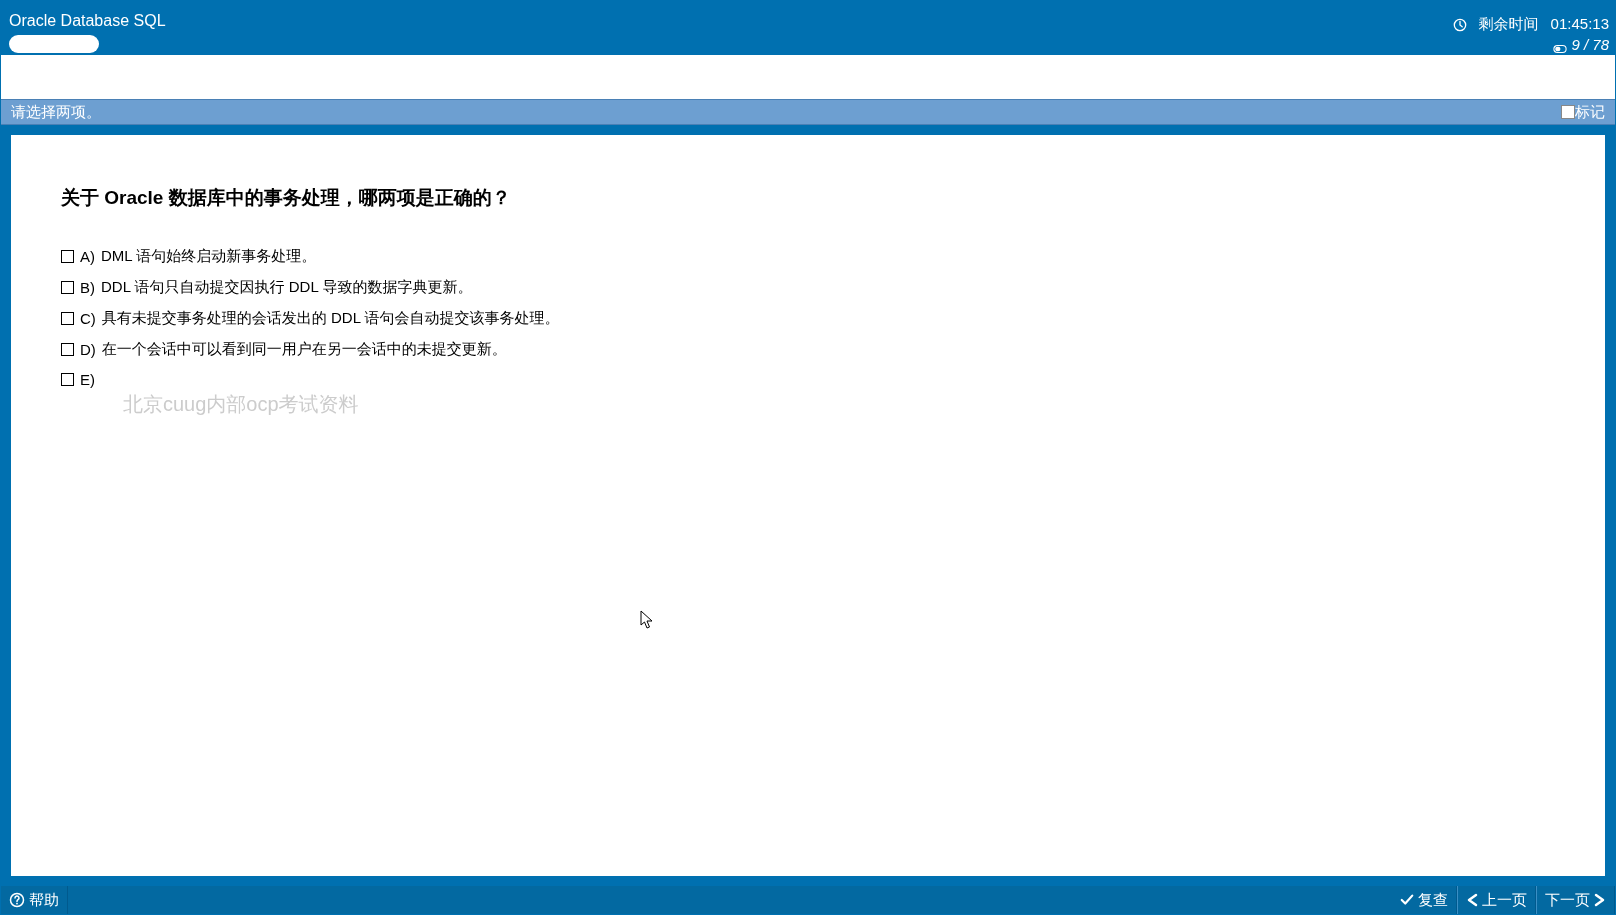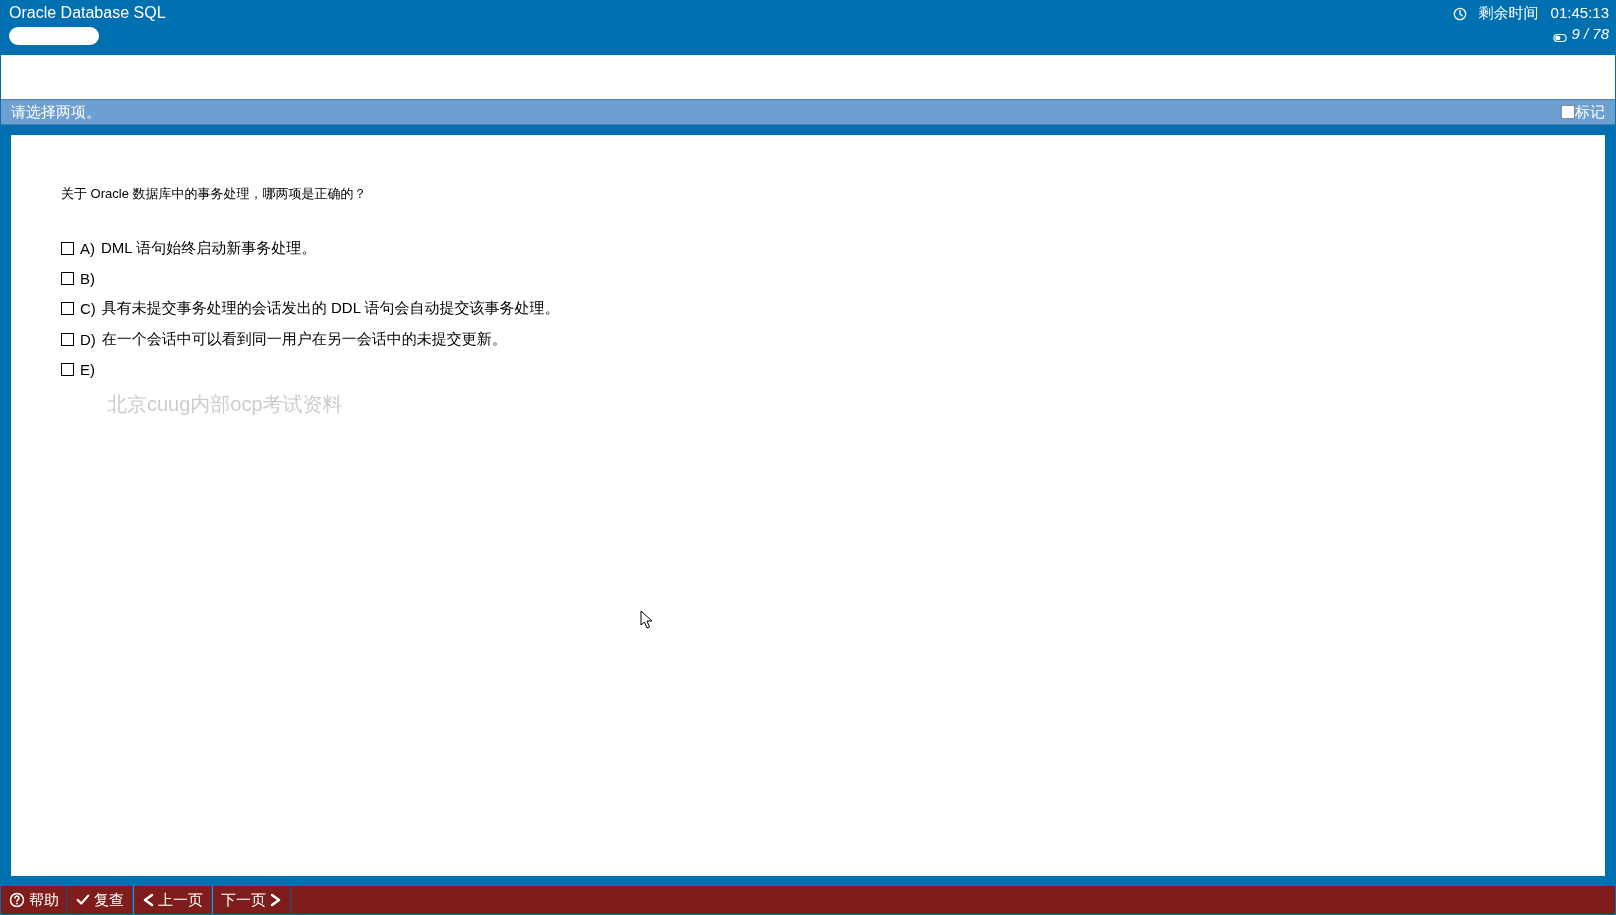--- a/index.html
+++ b/index.html
@@ -23,20 +23,21 @@
       flex-direction: column;
       border: 1px solid #0070b0;
     }
     .header {
       background: #0070b0;
       color: #fff;
       height: 54px;
       display: flex;
       justify-content: space-between;
       padding: 2px 6px 2px 8px;
+      align-items: flex-end;
     }
     .header-left {
       display: flex;
       flex-direction: column;
       justify-content: flex-start;
     }
     .header-title {
       font-size: 16px;
       line-height: 20px;
     }
@@ -111,23 +112,24 @@
       min-height: 0;
     }
     .content {
       flex: 1;
       background: #fff;
       padding: 50px 50px;
       position: relative;
       overflow: hidden;
     }
     .question-text {
-      font-size: 13px;
+      font-size: 19px;
       color: #000;
       margin-bottom: 36px;
+      font-weight: bold;
     }
     .options {
       display: flex;
       flex-direction: column;
       gap: 12px;
     }
     .option {
       display: flex;
       align-items: center;
       gap: 6px;
@@ -136,40 +138,40 @@
     .opt-check {
       width: 13px;
       height: 13px;
       border: 1.5px solid #000;
       background: #fff;
       cursor: pointer;
       flex-shrink: 0;
     }
     .watermark {
       position: absolute;
-      left: 96px;
+      left: 112px;
       top: 255px;
       color: #ccc;
       font-size: 20px;
       line-height: 1.4;
       pointer-events: none;
     }
     .cursor {
       position: absolute;
       left: 640px;
       top: 610px;
       width: 14px;
       height: 20px;
       pointer-events: none;
     }
     .footer {
-      background: #7f1d1d;
+      background: #0369a1;
       height: 28px;
       display: flex;
-      justify-content: flex-start;
+      justify-content: space-between;
       align-items: stretch;
       padding: 0;
     }
     .footer-btn {
       display: flex;
       align-items: center;
       gap: 4px;
       color: #fff;
       font-size: 15px;
       padding: 0 8px;
@@ -244,20 +246,21 @@
       <div class="question-text">关于 Oracle 数据库中的事务处理，哪两项是正确的？</div>
       <div class="options">
         <div class="option">
           <div class="opt-check"></div>
           <span>A)</span>
           <span>DML 语句始终启动新事务处理。</span>
         </div>
         <div class="option">
           <div class="opt-check"></div>
           <span>B)</span>
+          <span>DDL 语句只自动提交因执行 DDL 导致的数据字典更新。</span>
         </div>
         <div class="option">
           <div class="opt-check"></div>
           <span>C)</span>
           <span>具有未提交事务处理的会话发出的 DDL 语句会自动提交该事务处理。</span>
         </div>
         <div class="option">
           <div class="opt-check"></div>
           <span>D)</span>
           <span>在一个会话中可以看到同一用户在另一会话中的未提交更新。</span>

